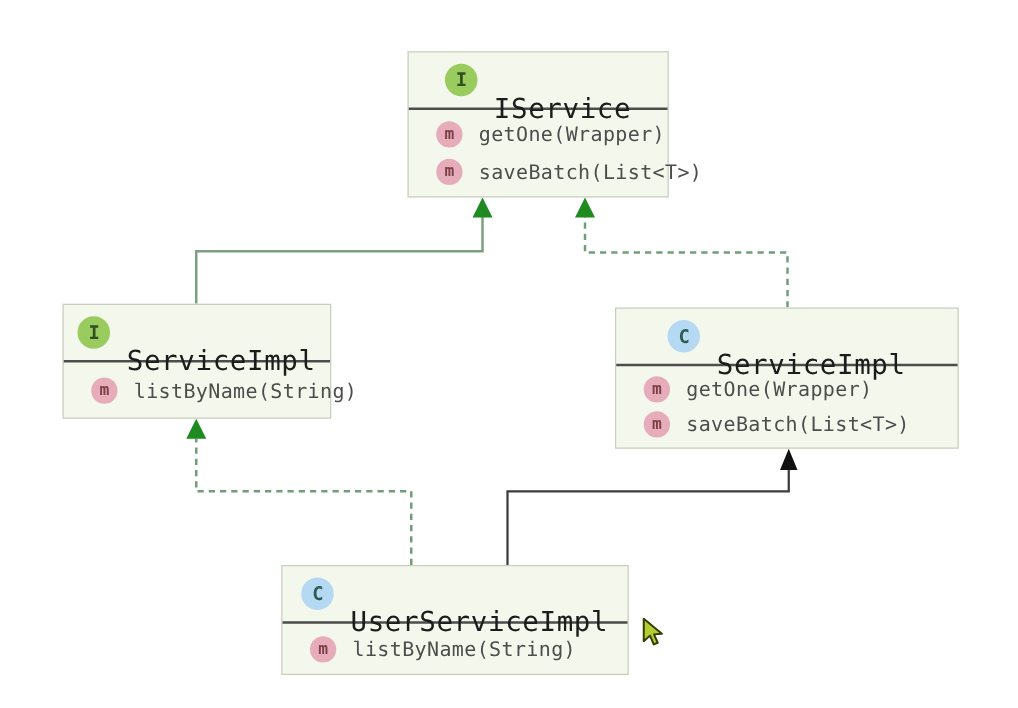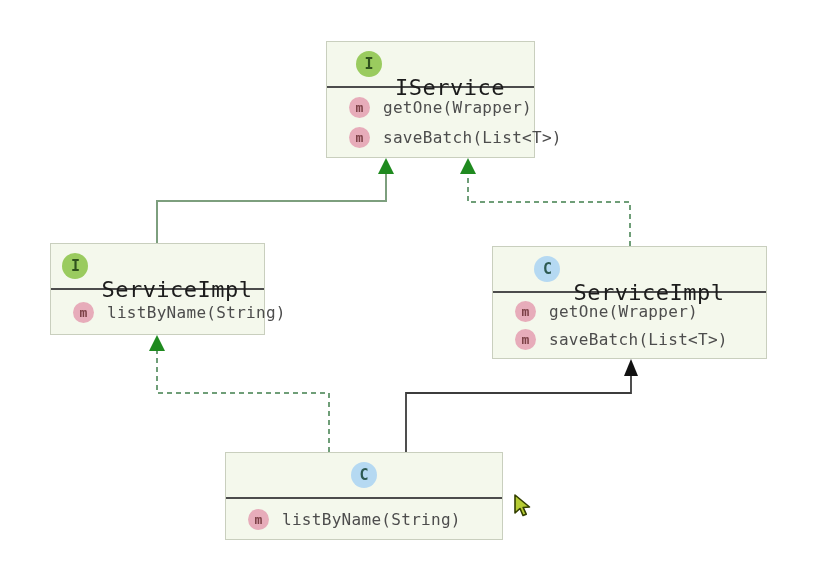--- a/index.html
+++ b/index.html
@@ -144,20 +144,21 @@
       <div class="method-row">
         <span class="m-icon">m</span>
         <span class="sig">saveBatch(List&lt;T&gt;)</span>
       </div>
     </div>
   </div>
 
   <div class="uml-class class" style="left:225px; top:452px; width:278px; height:88px;">
     <div class="uml-header">
       <span class="kind-icon">C</span>
+      <span class="uml-title">UserServiceImpl</span>
     </div>
     <div class="methods">
       <div class="method-row">
         <span class="m-icon">m</span>
         <span class="sig">listByName(String)</span>
       </div>
     </div>
   </div>
 
   <svg id="cursor" style="left:513px; top:494px;" width="22" height="26" viewBox="0 0 22 26">

